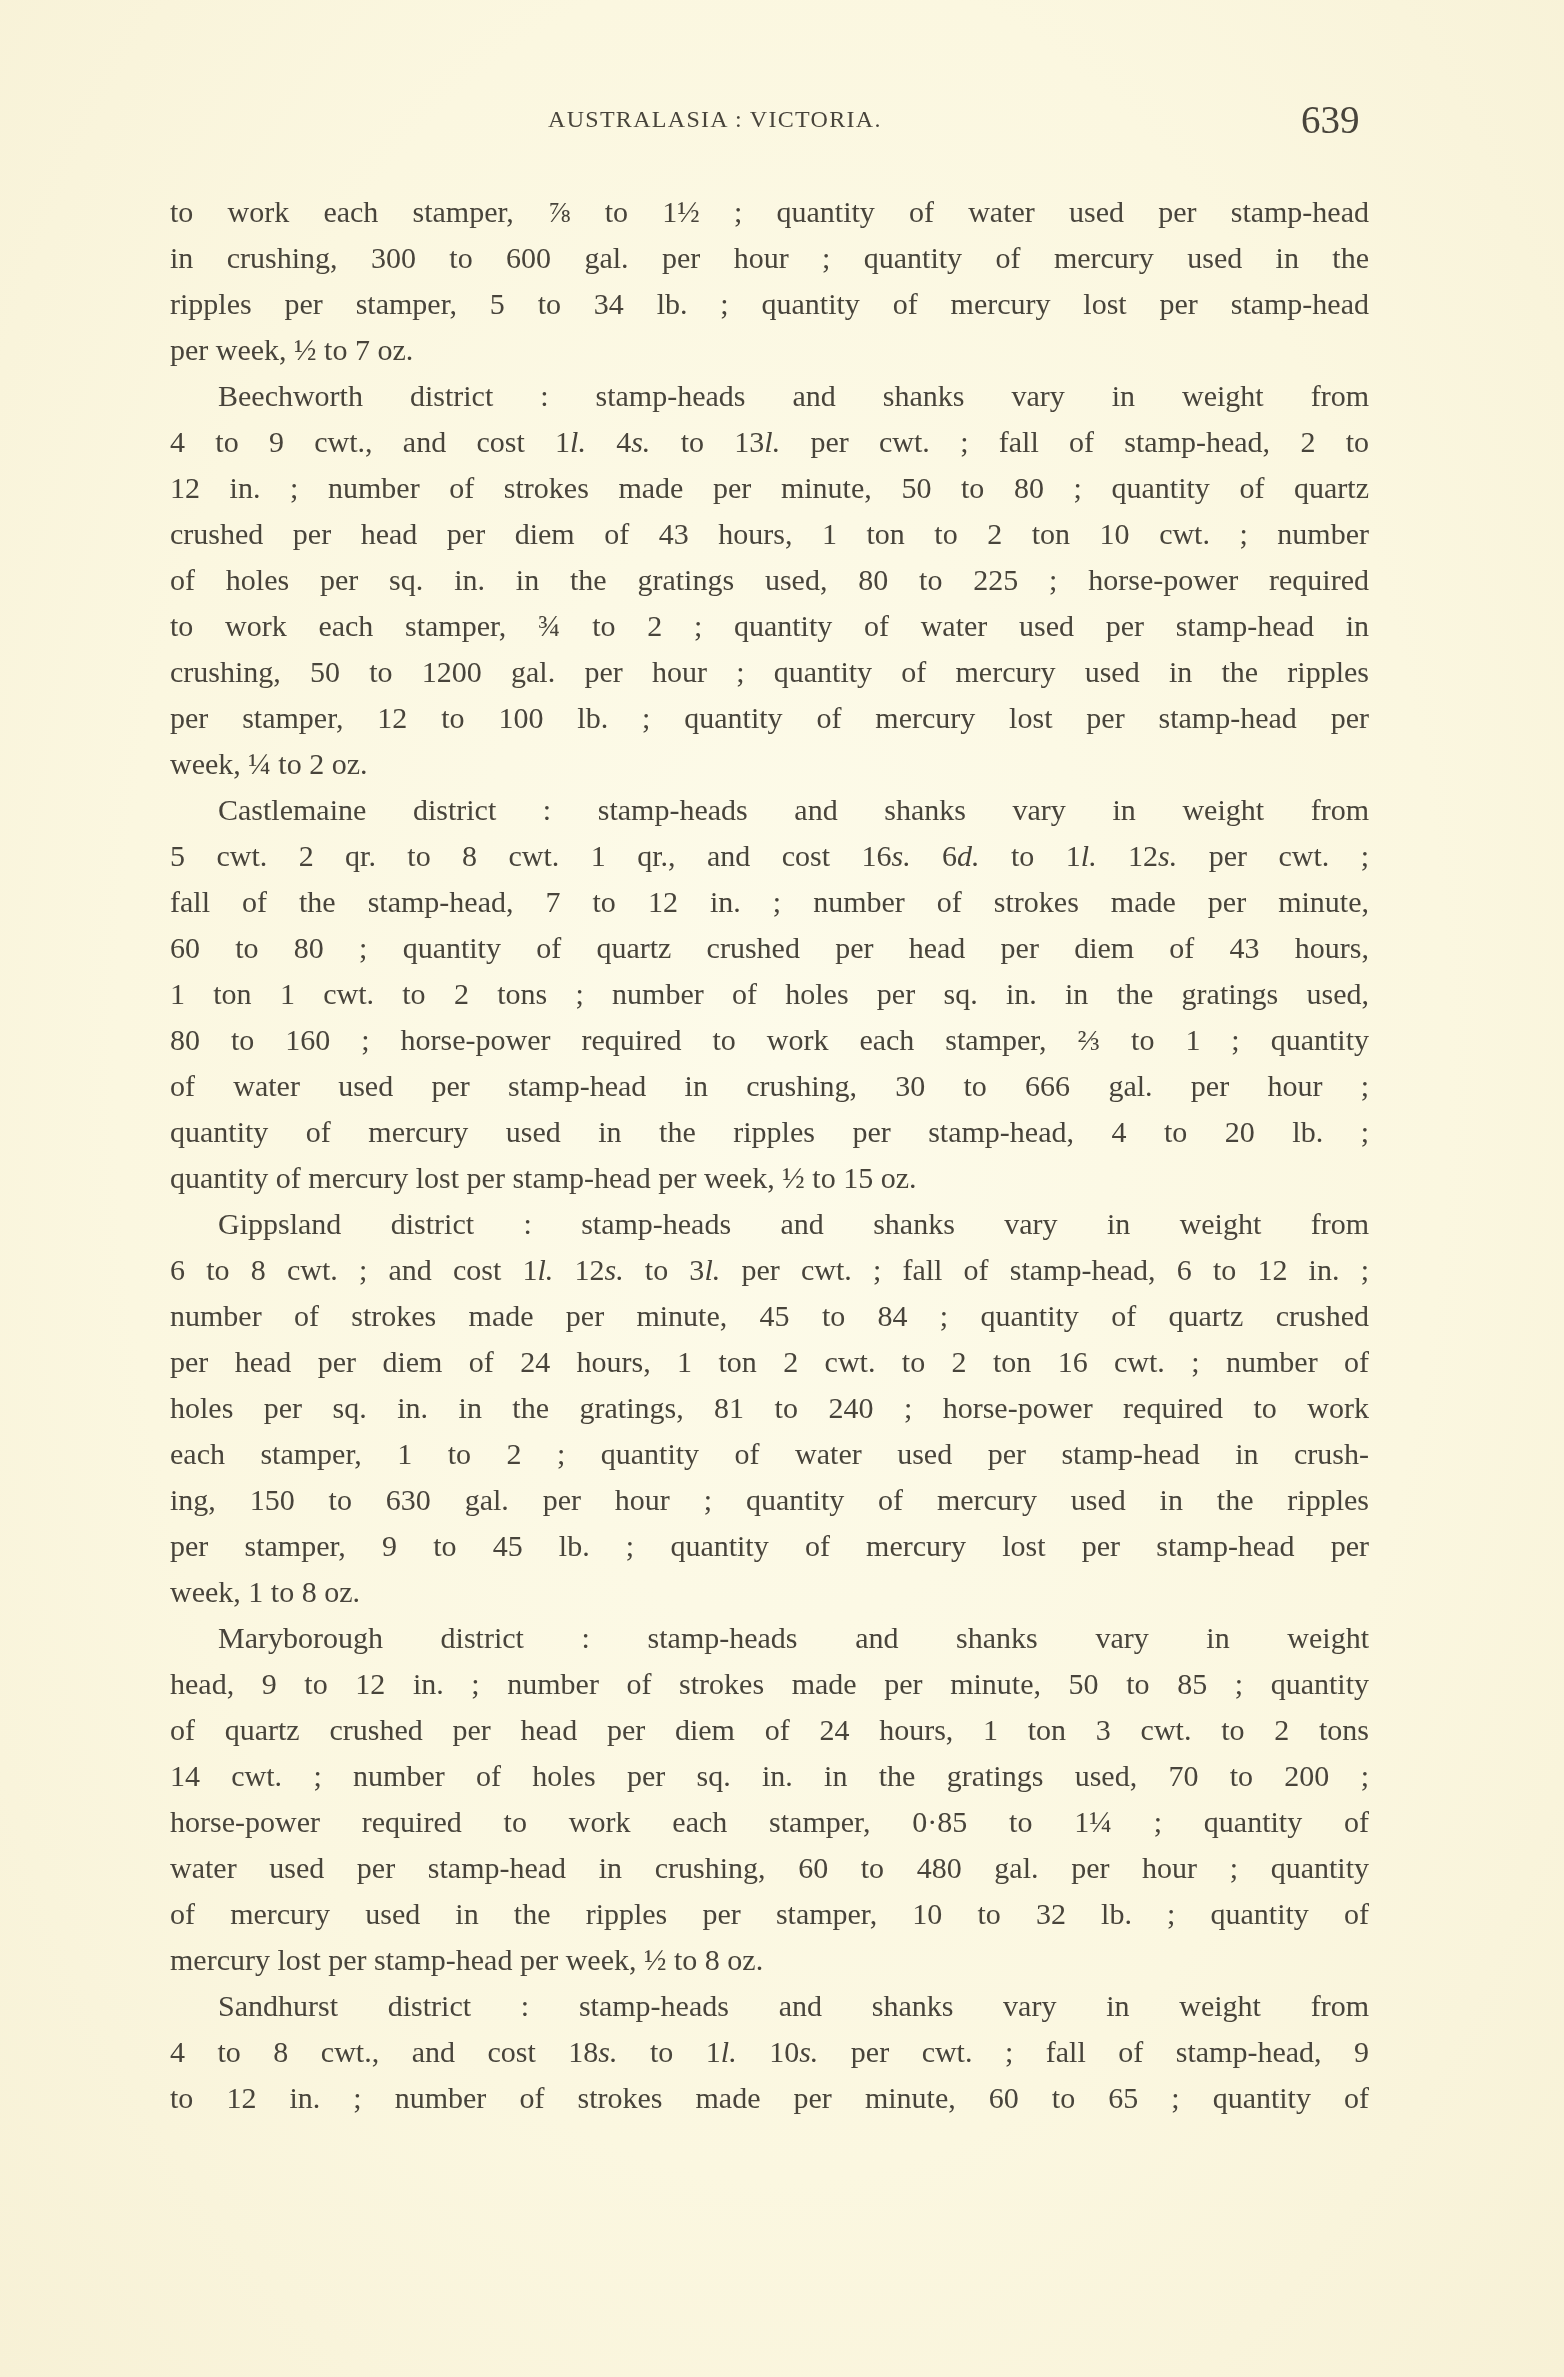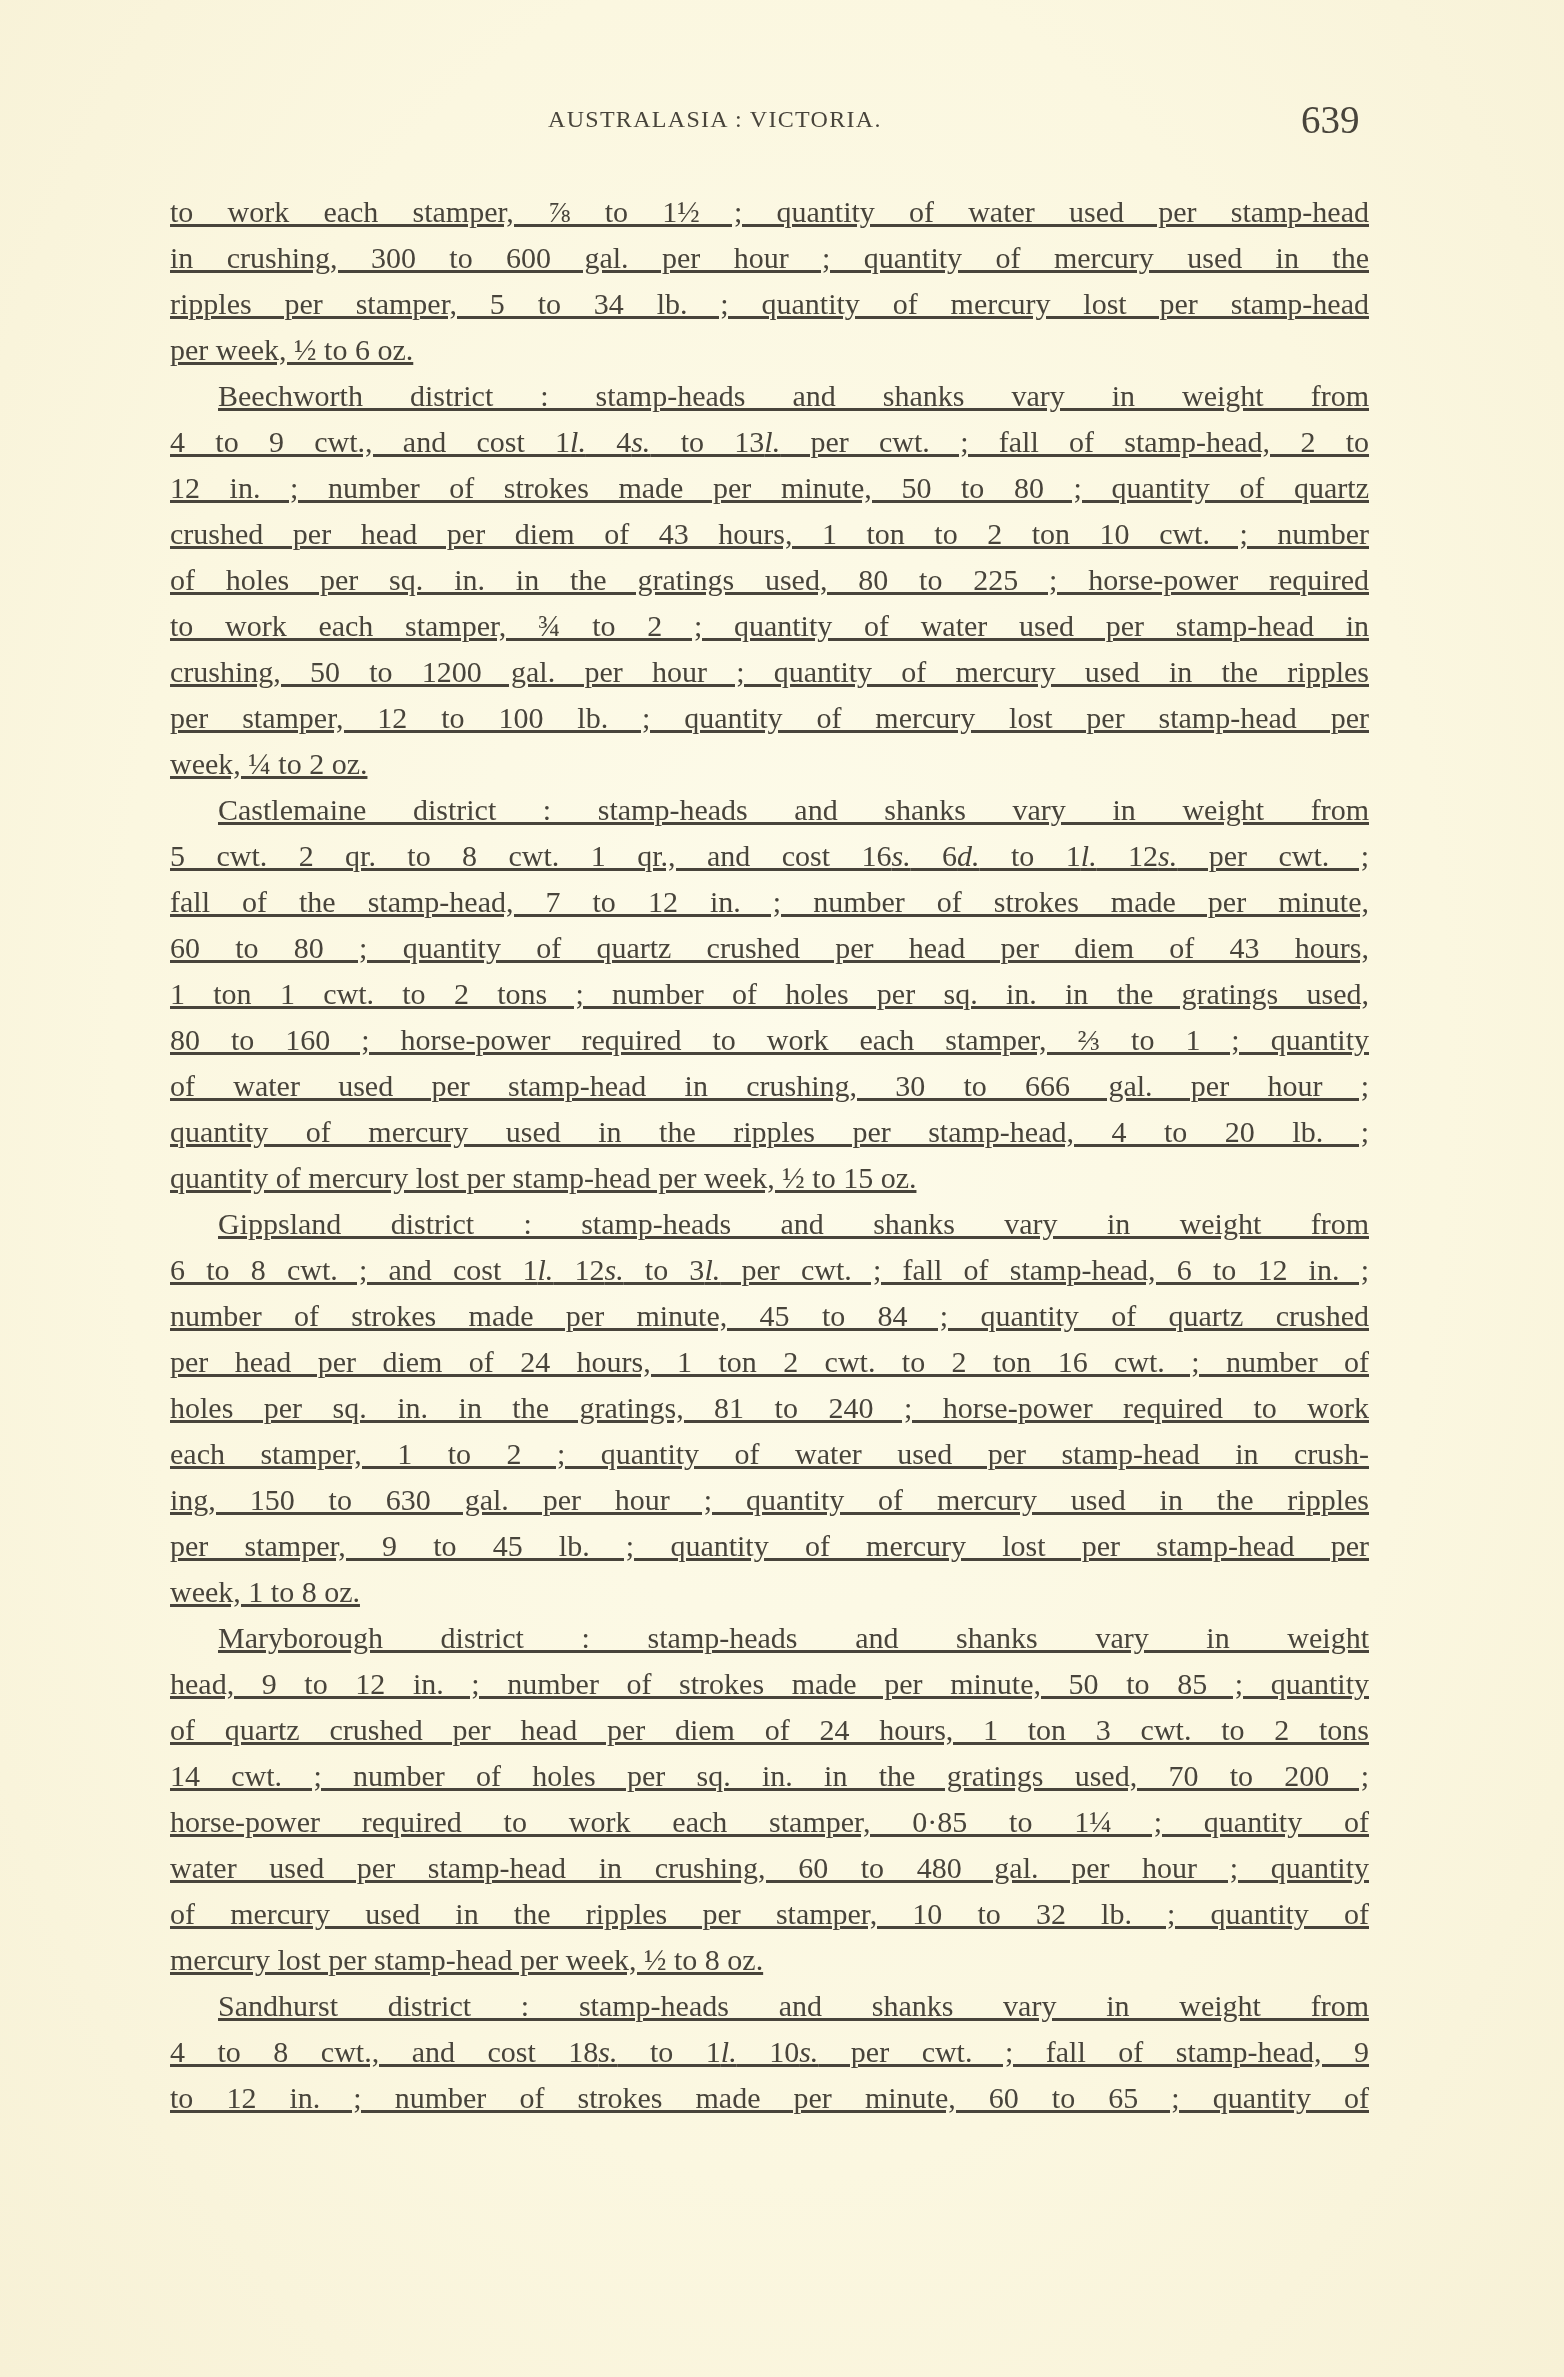--- a/index.html
+++ b/index.html
@@ -23,41 +23,40 @@
     font-size: 39px; white-space: nowrap;
   }
   .text-block {
     position: absolute; left: 170px; top: 189px; width: 1199px;
   }
   .line {
     display: block; height: 46px; line-height: 46px;
     font-size: 30px; white-space: nowrap;
     text-align: justify; text-align-last: justify;
     overflow: visible;
-    text-decoration: underline;
   }
   .line.last { text-align-last: left; }
   .line.indent { padding-left: 48px; }
   .seg-it { font-style: italic; }
 </style>
 </head>
 <body>
 
 <div class="page-bg"></div>
 
 <div class="running-head">AUSTRALASIA : VICTORIA.</div>
 <div class="page-number">639</div>
 
 <div class="text-block">
 
   <div>
     <span class="line">to work each stamper, ⅞ to 1½ ; quantity of water used per stamp-head</span>
     <span class="line">in crushing, 300 to 600 gal. per hour ; quantity of mercury used in the</span>
     <span class="line">ripples per stamper, 5 to 34 lb. ; quantity of mercury lost per stamp-head</span>
-    <span class="line last">per week, ½ to 6 oz.</span>
+    <span class="line last">per week, ½ to 7 oz.</span>
   </div>
 
   <div>
     <span class="line indent">Beechworth district : stamp-heads and shanks vary in weight from</span>
     <span class="line">4 to 9 cwt., and cost 1<span class="seg-it">l.</span> 4<span class="seg-it">s.</span> to 13<span class="seg-it">l.</span> per cwt. ; fall of stamp-head, 2 to</span>
     <span class="line">12 in. ; number of strokes made per minute, 50 to 80 ; quantity of quartz</span>
     <span class="line">crushed per head per diem of 43 hours, 1 ton to 2 ton 10 cwt. ; number</span>
     <span class="line">of holes per sq. in. in the gratings used, 80 to 225 ; horse-power required</span>
     <span class="line">to work each stamper, ¾ to 2 ; quantity of water used per stamp-head in</span>
     <span class="line">crushing, 50 to 1200 gal. per hour ; quantity of mercury used in the ripples</span>

